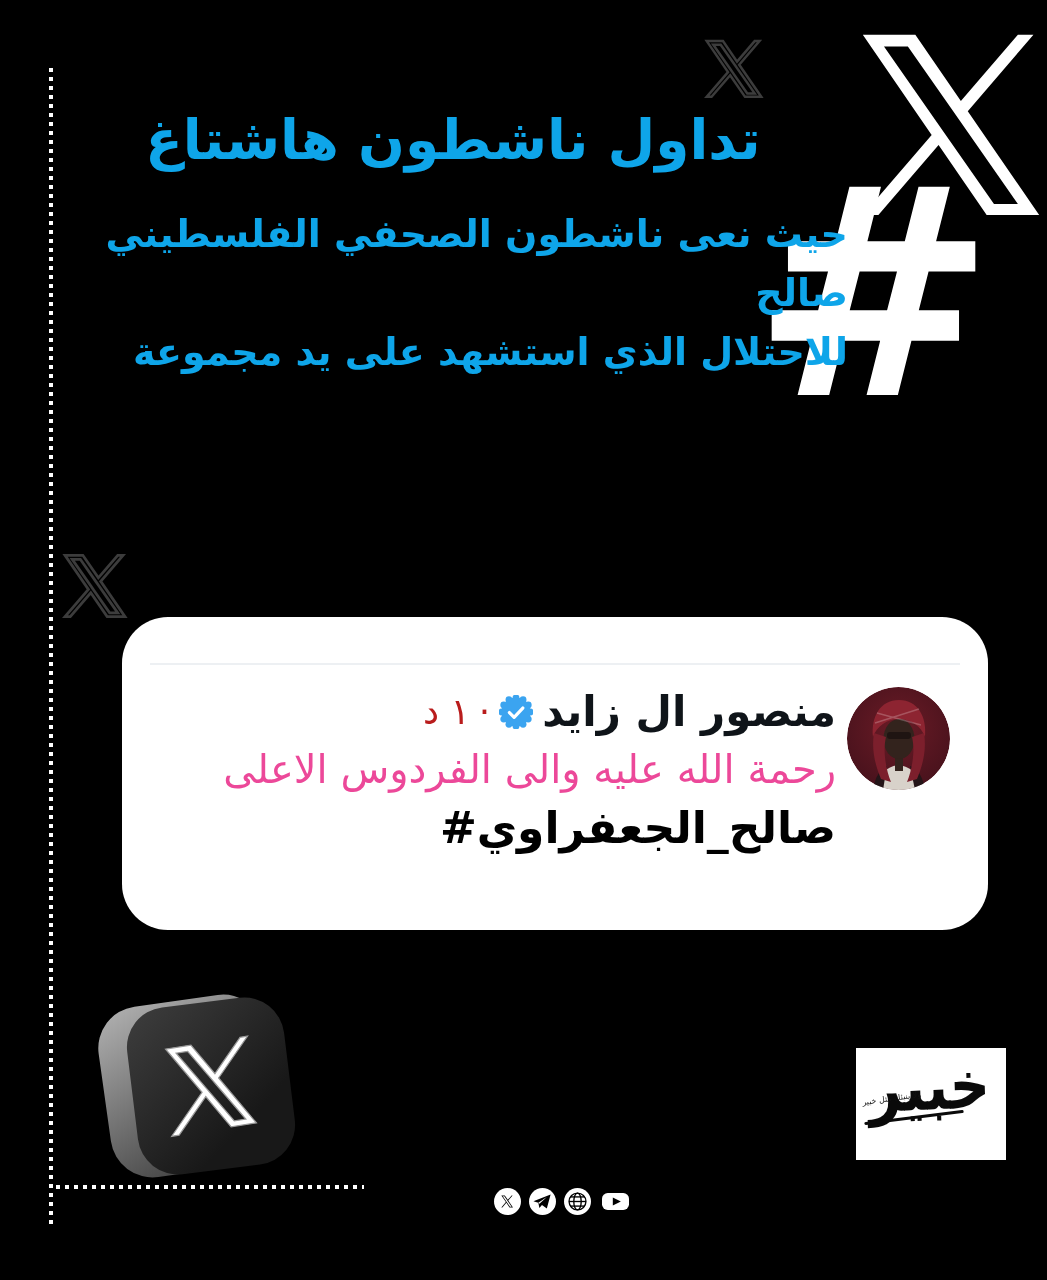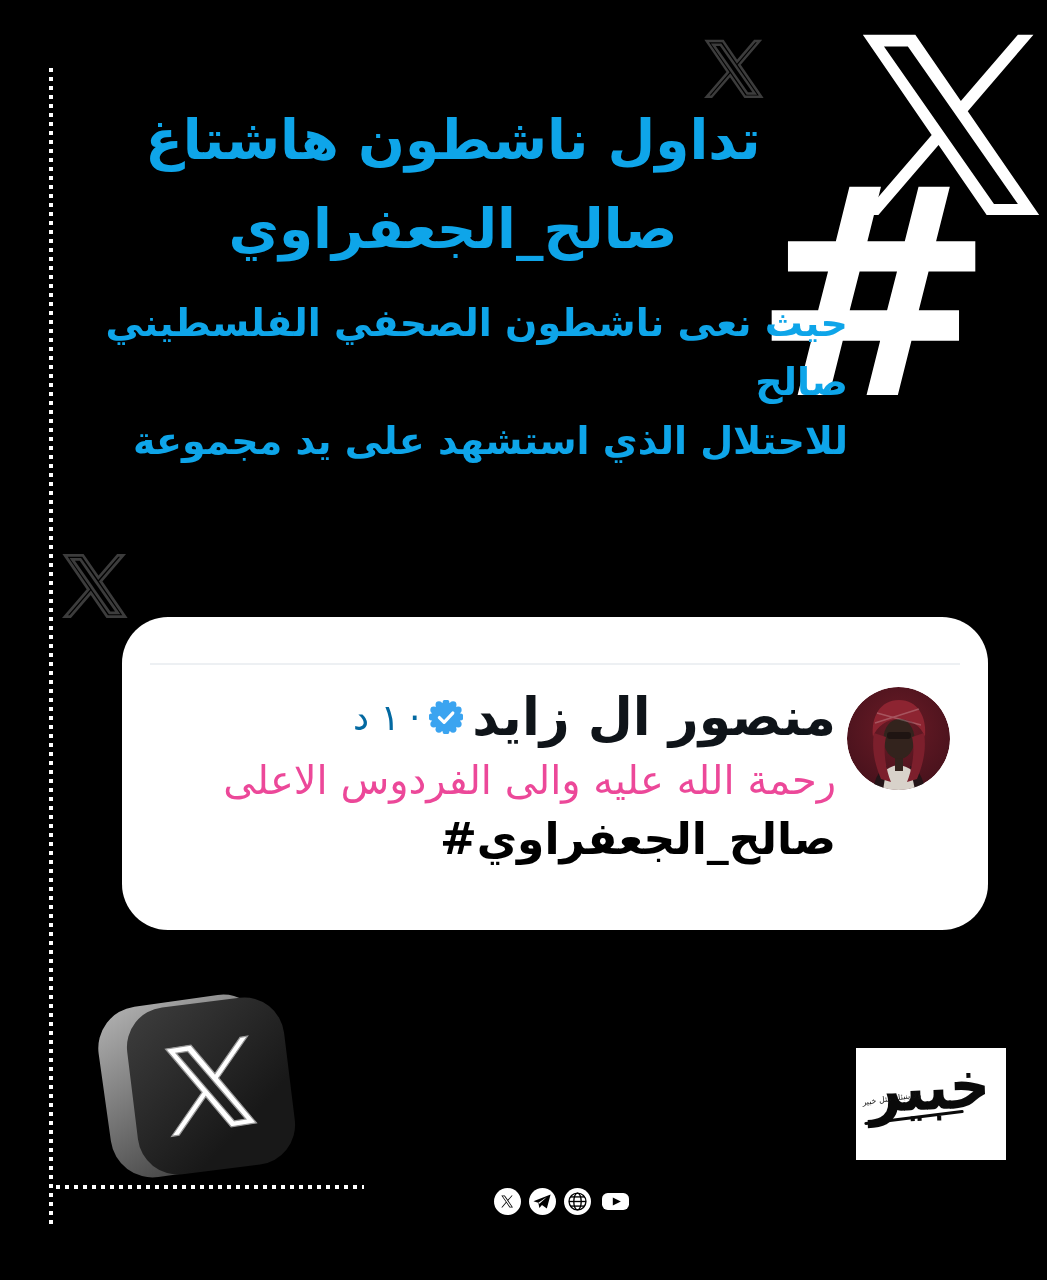--- a/index.html
+++ b/index.html
@@ -34,23 +34,23 @@
 
   
   .card{position:absolute;left:122px;top:617px;width:866px;height:313px;
     background:#fff;border-radius:46px;}
   .card-divider{position:absolute;left:28px;right:28px;top:46px;height:2px;background:#edf0f3;}
   .avatar{position:absolute;right:38px;top:70px;width:103px;height:103px;
     border-radius:50%;overflow:hidden;}
   .tweet-col{position:absolute;right:152px;top:70px;display:flex;flex-direction:column;
     align-items:flex-end;gap:8px;max-width:660px;}
   .tweet-header{display:flex;direction:rtl;align-items:center;gap:9px;white-space:nowrap;}
-  .tweet-name{font-weight:700;font-size:52px;color:#0f1419;}
+  .tweet-name{font-weight:700;font-size:42px;color:#0f1419;}
   .badge{width:34px;height:34px;flex:0 0 auto;}
-  .tweet-meta{color:#0369a1;font-size:36px;}
+  .tweet-meta{color:#b91c1c;font-size:36px;}
   .tweet-body{font-size:40px;color:#ec4899;direction:rtl;line-height:1.25;}
   .tweet-hashtag{font-size:44px;font-weight:700;color:#000000;direction:ltr;line-height:1.2;}
 
   
   .cube{position:absolute;left:96px;top:986px;width:210px;height:205px;}
   .cube-side{position:absolute;left:8px;top:14px;width:168px;height:172px;border-radius:42px;
     background:linear-gradient(155deg,#b3b3b3 0%,#7a7a7a 42%,#2e2e2e 100%);
     transform:rotate(-8deg);}
   .cube-front{position:absolute;left:36px;top:16px;width:158px;height:168px;border-radius:40px;
     background:linear-gradient(140deg,#3e3e3e 0%,#181818 72%);
@@ -94,21 +94,20 @@
     <use href="#xglyph" x="-60" y="-60" width="1320" height="1347"></use>
   </svg>
   <svg class="wm wm-left" viewBox="-60 -60 1320 1347">
     <use href="#xglyph" x="-60" y="-60" width="1320" height="1347"></use>
   </svg>
 
   <div class="hash-big">#</div>
 
   <div class="headline" dir="rtl">
     <div class="t">تداول ناشطون هاشتاغ</div>
-    <div class="t">صالح_الجعفراوي</div>
     <div class="s-wrap">
       <div class="s">حيث نعى ناشطون الصحفي الفلسطيني صالح</div>
       <div class="s">للاحتلال الذي استشهد على يد مجموعة</div>
     </div>
   </div>
 
   <div class="card">
     <div class="card-divider"></div>
 
     <div class="avatar">

